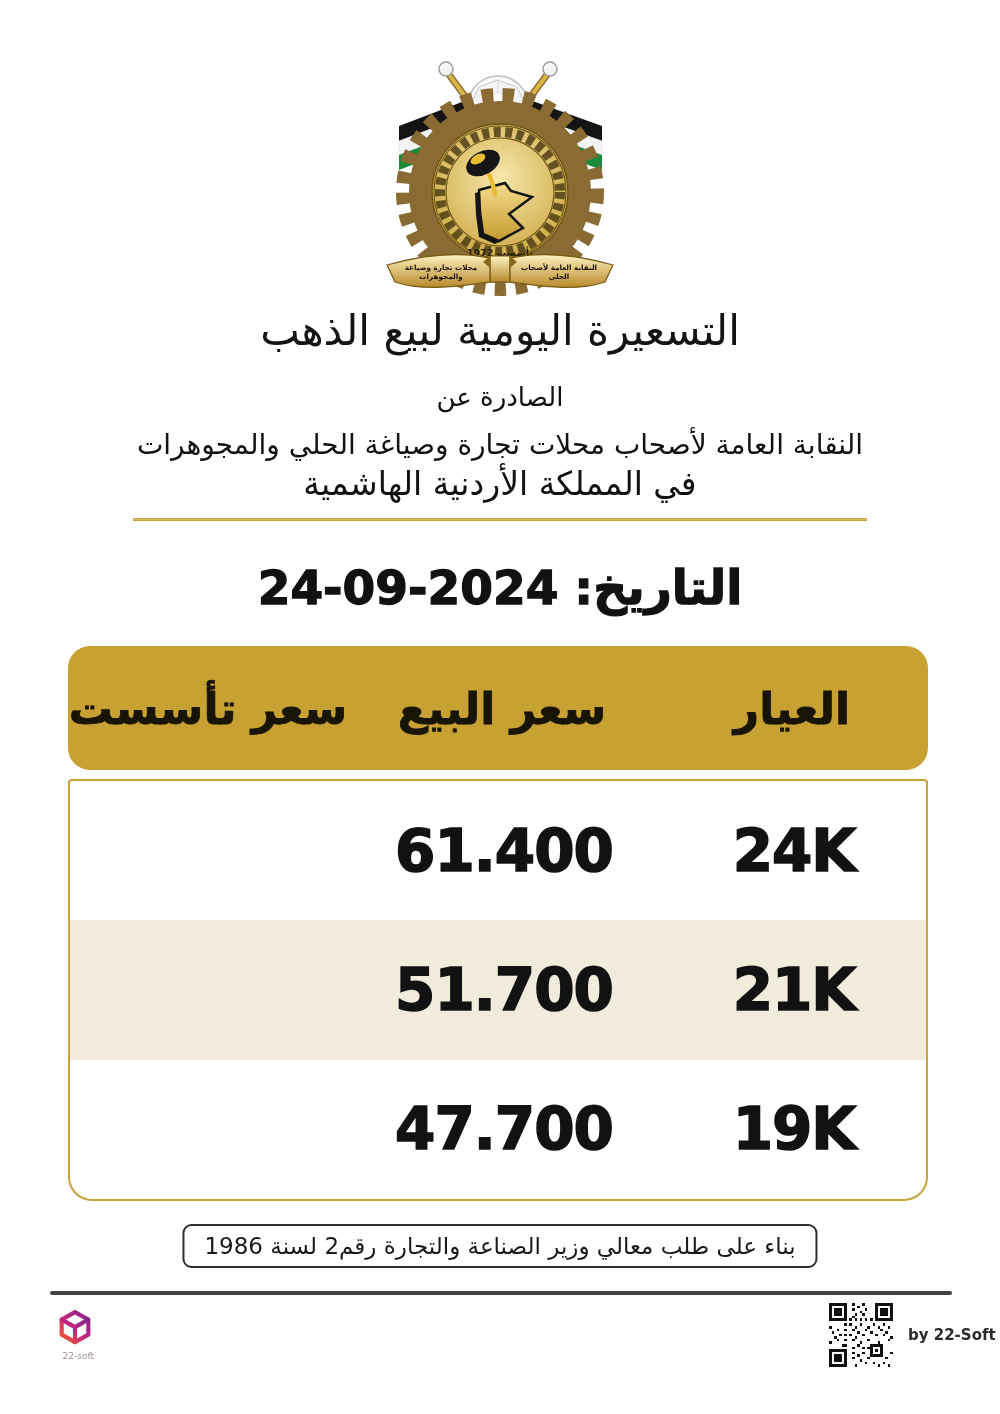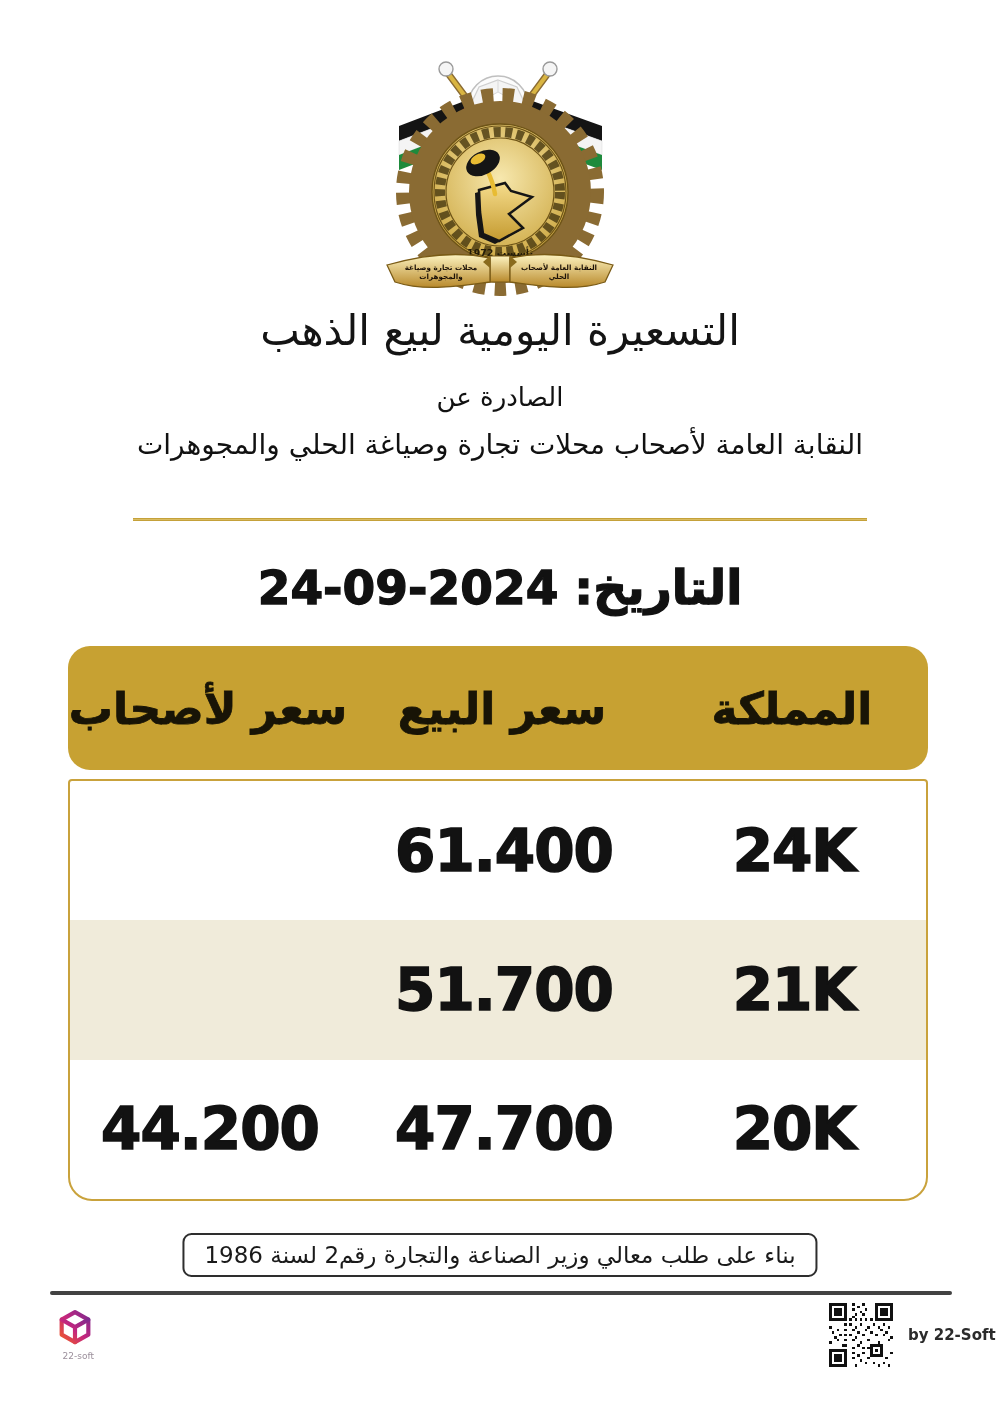--- a/index.html
+++ b/index.html
@@ -43,21 +43,21 @@
   .trow.alt{background:#F0EBDA;}
   .td{
     text-align:center;font-size:58px;font-weight:bold;letter-spacing:-1px;
     color:#121212;-webkit-text-stroke:1.6px #121212;
     font-family:"DejaVu Sans","Liberation Sans",sans-serif;
   }
   
   .note-box{
     position:absolute;top:1224px;left:50%;transform:translateX(-50%);
     border:2px solid #2e2e2e;border-radius:9px;padding:7px 20px;
-    font-size:23px;white-space:nowrap;direction:rtl;color:#1a1a1a;background:#fff;margin-top:9px;
+    font-size:23px;white-space:nowrap;direction:rtl;color:#1a1a1a;background:#fff;
   }
   .bottom-rule{position:absolute;left:50px;top:1291px;width:902px;height:4px;background:#424242;border-radius:2px;}
   .brand{position:absolute;left:50px;top:1308px;width:44px;text-align:right;}
   .brand-label{font-size:9px;color:#9b8f9b;margin-top:-1px;}
   .qr-row{position:absolute;left:829px;top:1303px;display:flex;align-items:center;gap:15px;}
   .credit{font-size:15px;color:#2b2b2b;font-weight:bold;white-space:nowrap;}
 </style>
 </head>
 <body>
 
@@ -142,47 +142,47 @@
       <text x="176" y="228" font-size="7.2" font-weight="bold" fill="#1c1208" text-anchor="middle">النقابة العامة لأصحاب</text>
       <text x="176" y="237" font-size="7.2" font-weight="bold" fill="#1c1208" text-anchor="middle">الحلي</text>
       <text x="58" y="228" font-size="7.2" font-weight="bold" fill="#1c1208" text-anchor="middle">محلات تجارة وصياغة</text>
       <text x="58" y="237" font-size="7.2" font-weight="bold" fill="#1c1208" text-anchor="middle">والمجوهرات</text>
     </g>
   </svg>
 
   <div class="center-text issued-by" dir="rtl">الصادرة عن</div>
   <div class="center-text title" dir="rtl">التسعيرة اليومية لبيع الذهب</div>
   <div class="center-text issuer" dir="rtl">النقابة العامة لأصحاب محلات تجارة وصياغة الحلي والمجوهرات</div>
+  <div class="center-text kingdom" dir="rtl">في المملكة الأردنية الهاشمية</div>
 
   <div class="gold-rule"></div>
 
   <div class="date-row">
     <span>التاريخ:</span>
     <span dir="ltr">24-09-2024</span>
   </div>
 
   <div class="thead">
-    <div class="th">المملكة</div>
+    <div class="th">العيار</div>
     <div class="th">سعر البيع</div>
-    <div class="th">سعر لأصحاب</div>
+    <div class="th">سعر تأسست</div>
   </div>
 
   <div class="tbody">
     <div class="trow">
       <div class="td">24K</div>
       <div class="td">61.400</div>
     </div>
     <div class="trow alt">
       <div class="td">21K</div>
       <div class="td">51.700</div>
     </div>
     <div class="trow">
-      <div class="td">20K</div>
+      <div class="td">19K</div>
       <div class="td">47.700</div>
-      <div class="td">44.200</div>
     </div>
   </div>
 
   <div class="note-box">بناء على طلب معالي وزير الصناعة والتجارة رقم2 لسنة 1986</div>
 
   <div class="bottom-rule"></div>
 
   <div class="brand">
     <svg width="38" height="40" viewBox="0 0 44 48">
       <defs>

